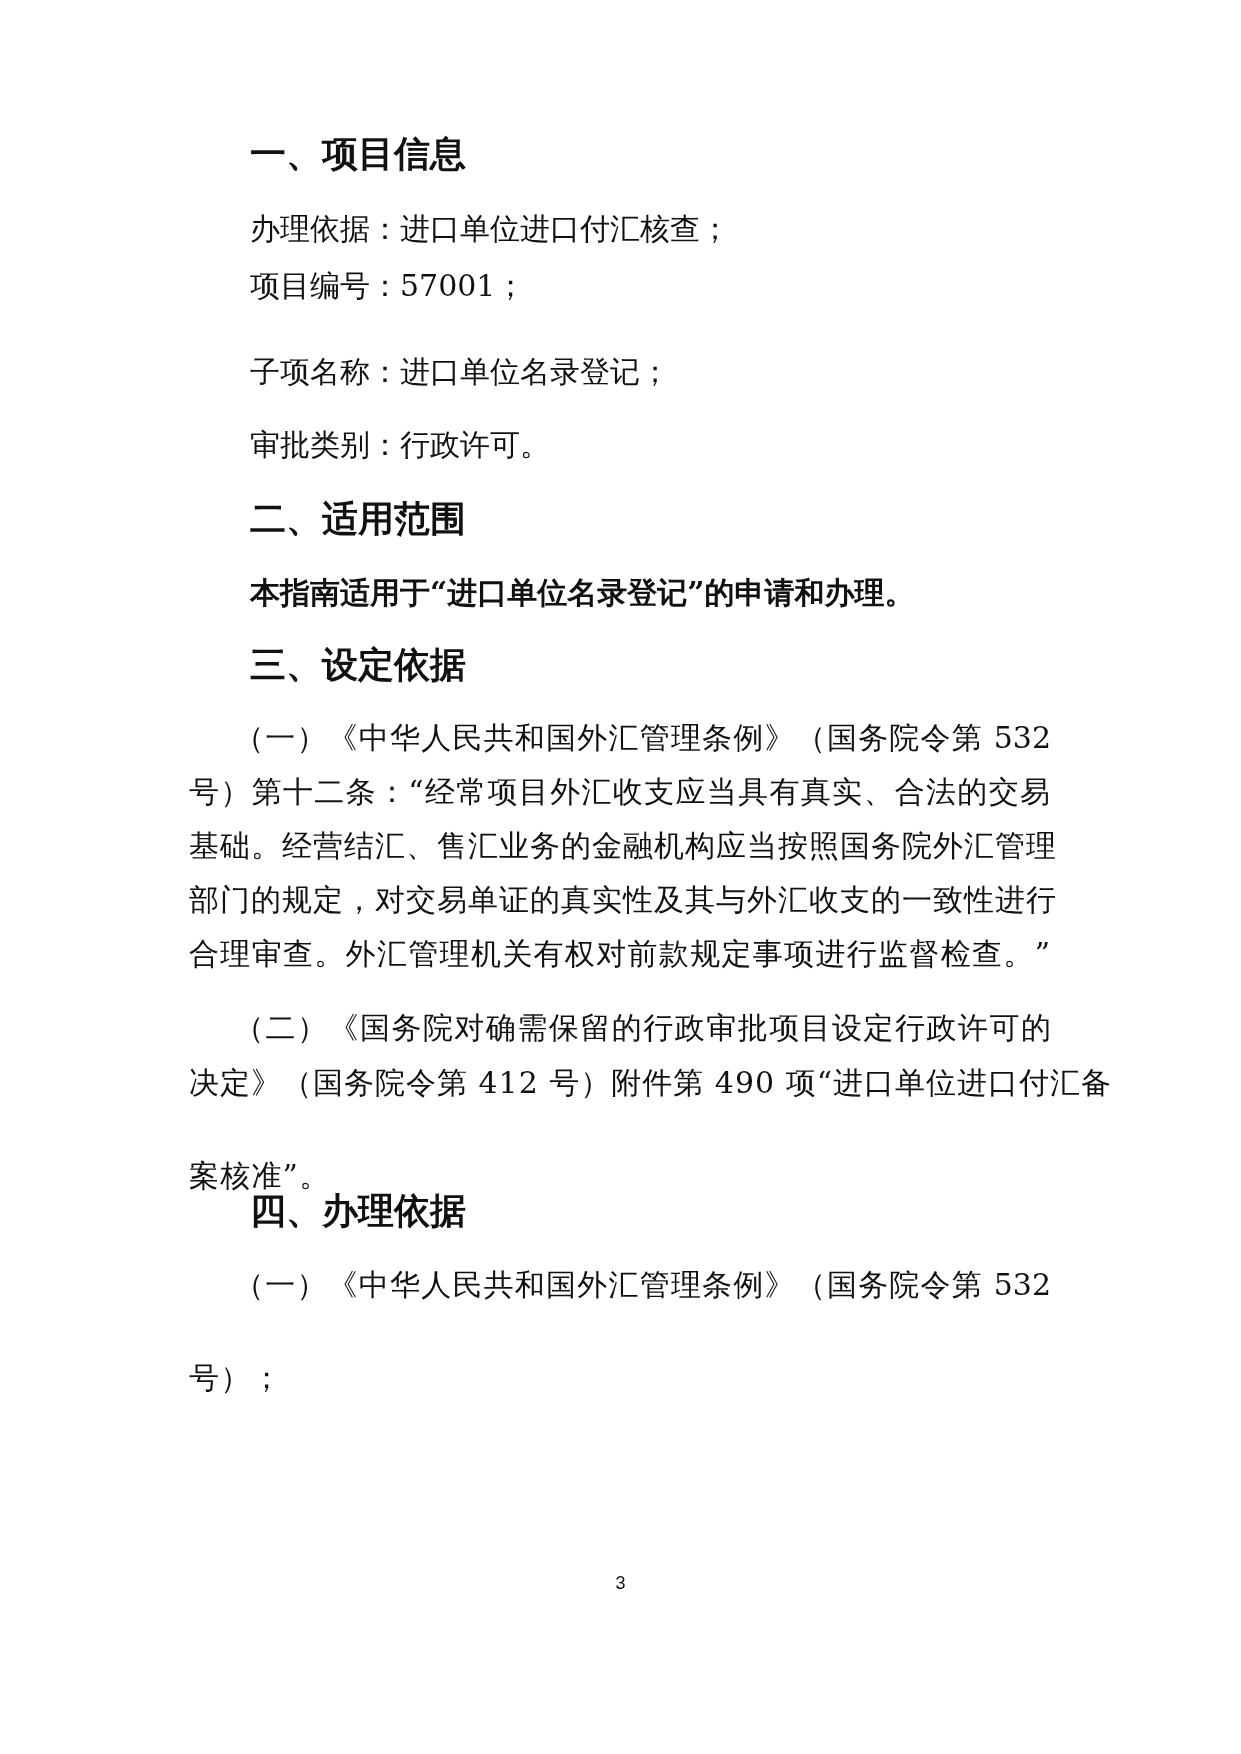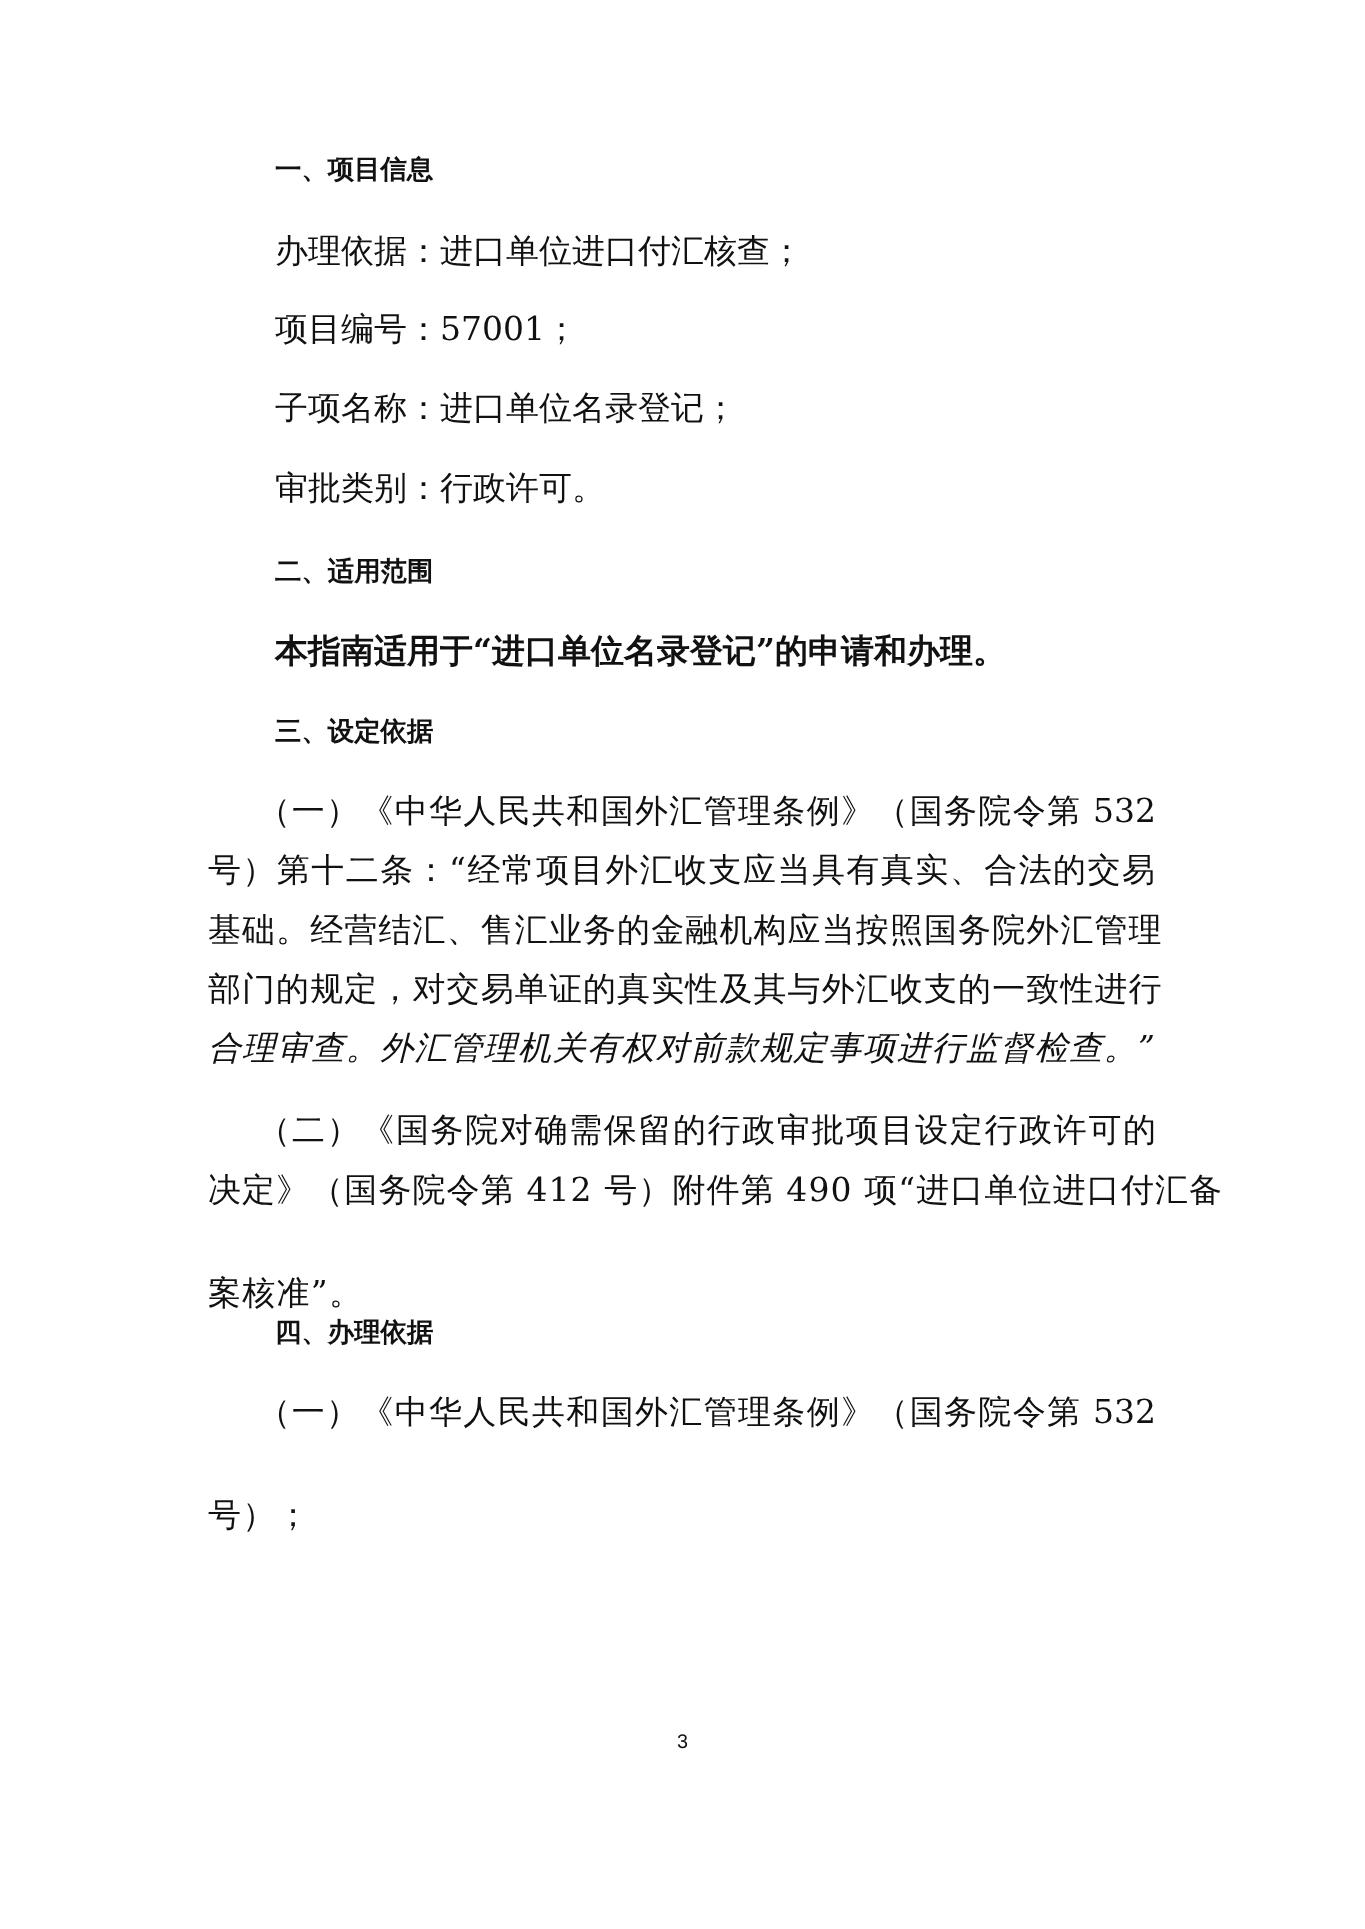--- a/index.html
+++ b/index.html
@@ -1,48 +1,48 @@
 <!DOCTYPE html>
 <html><head>
   <meta charset="utf-8">
   <style>
     html, body { margin: 0; padding: 0; background: #ffffff; }
     body { width: 1241px; height: 1754px; position: relative; overflow: hidden;
            font-family: "DejaVu Serif", "Liberation Serif", serif; color: #111; }
     .page { position: absolute; left: 0; top: 0; width: 1241px; height: 1754px; }
     .line { position: absolute; font-size: 30px; line-height: 40px; white-space: nowrap; }
-    .heading { font-family: "DejaVu Sans", "Liberation Sans", sans-serif; font-weight: bold; font-size: 24px; }
+    .heading { font-family: "DejaVu Sans", "Liberation Sans", sans-serif; font-weight: bold; font-size: 36px; }
     .body { left: 189px; letter-spacing: 1.2px; margin-top: 39px; }
     .hl { left: 250px; }
     .just { left: 189px; width: 862px; text-align: justify; text-align-last: justify; letter-spacing: 1px; }
     .page-number { position: absolute; top: 1573px; left: 0; width: 1241px; text-align: center;
                    font-family: "Liberation Sans", sans-serif; font-size: 18px; }
   </style>
 </head>
 <body>
 
 <div class="page">
 
   <div class="line heading hl" style="top:134px;">一、项目信息</div>
   <div class="line hl" style="top:209px;">办理依据：进口单位进口付汇核查；</div>
-  <div class="line hl" style="top:280px;">项目编号：57001；</div>
+  <div class="line hl" style="top:266px;">项目编号：57001；</div>
   <div class="line hl" style="top:352px;">子项名称：进口单位名录登记；</div>
   <div class="line hl" style="top:425px;">审批类别：行政许可。</div>
 
   <div class="line heading hl" style="top:499px;">二、适用范围</div>
   <div class="line hl" style="top:573px;font-weight:bold;">本指南适用于“进口单位名录登记”的申请和办理。</div>
 
   <div class="line heading hl" style="top:645px;">三、设定依据</div>
 
   <div>
     <div class="line" style="top:718px; left:234px; width:817px; text-align:justify; text-align-last:justify;">（一）《中华人民共和国外汇管理条例》（国务院令第 532</div>
     <div class="line just" style="top:772px;">号）第十二条：“经常项目外汇收支应当具有真实、合法的交易</div>
     <div class="line just" style="top:826px;">基础。经营结汇、售汇业务的金融机构应当按照国务院外汇管理</div>
     <div class="line just" style="top:880px;">部门的规定，对交易单证的真实性及其与外汇收支的一致性进行</div>
-    <div class="line just" style="top:934px;font-style:italic;">合理审查。外汇管理机关有权对前款规定事项进行监督检查。”</div>
+    <div class="line just" style="top:934px;">合理审查。外汇管理机关有权对前款规定事项进行监督检查。”</div>
   </div>
 
   <div>
     <div class="line" style="top:1008px; left:234px; width:817px; text-align:justify; text-align-last:justify;">（二）《国务院对确需保留的行政审批项目设定行政许可的</div>
     <div class="line just" style="top:1063px;">决定》（国务院令第 412 号）附件第 490 项“进口单位进口付汇备</div>
     <div class="line body" style="top:1117px;">案核准”。</div>
   </div>
 
   <div class="line heading hl" style="top:1191px;">四、办理依据</div>
   <div>

